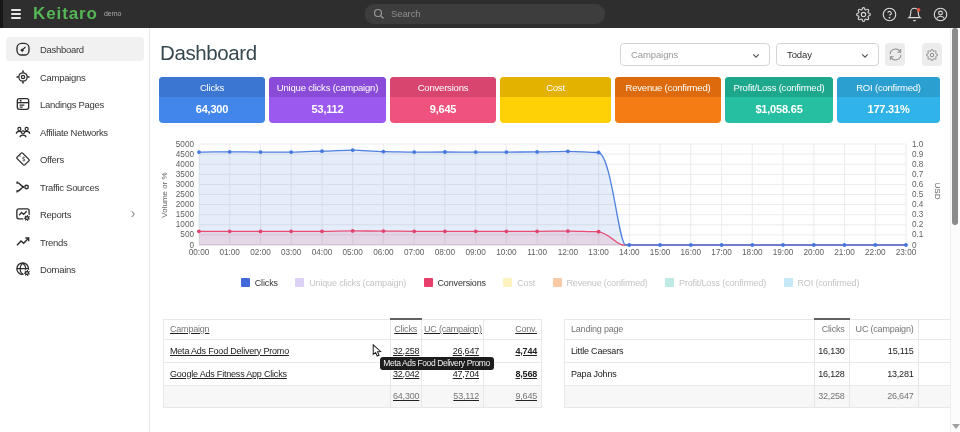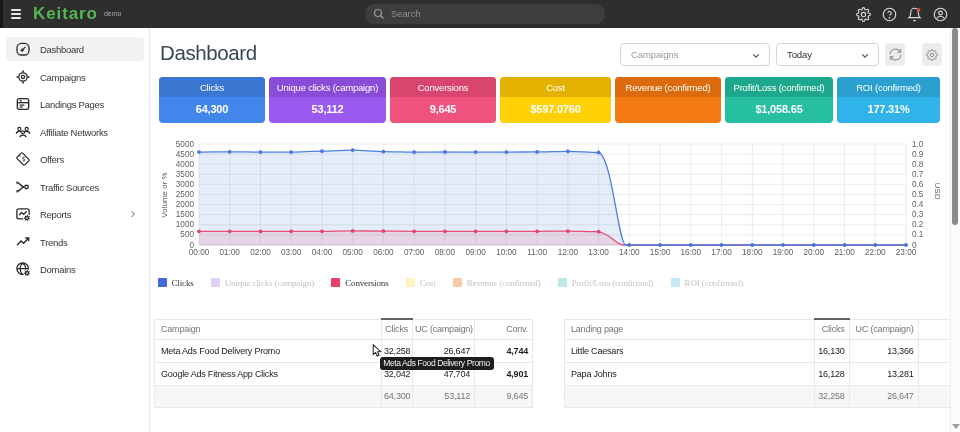--- a/index.html
+++ b/index.html
@@ -33,21 +33,21 @@
 .btn { position:absolute; height:23px; width:23px; background:#ececec; border-radius:4px; }
 
 
 .cards { position:absolute; left:9px; top:49px; width:781px; height:46px; display:flex; justify-content:space-between; }
 .card { border-radius:4px; overflow:hidden; color:#fff; text-align:center; }
 .card .h { height:20px; font-size:9.5px; letter-spacing:-0.2px; line-height:21px; white-space:nowrap; }
 .card .v { height:26px; font-size:11px; letter-spacing:-0.2px; font-weight:bold; line-height:25px; }
 
 .chartwrap { position:absolute; left:0px; top:107px; width:800px; height:160px; }
 
-.legend { position:absolute; left:0; top:250px; width:800px; height:20px; text-align:left; font-size:9px; letter-spacing:-0.15px; color:#c4c4c4;font-family:Liberation Serif, serif; }
+.legend { position:absolute; left:0; top:250px; width:800px; height:20px; text-align:center; font-size:9px; letter-spacing:-0.15px; color:#c4c4c4; }
 .legend .li { display:inline-block; margin:0 7.5px; }
 .legend .sq { display:inline-block; width:9px; height:9px; border-radius:1px; margin-right:5px; vertical-align:-1px; }
 .legend .on { color:#333; }
 
 .tbl { position:absolute; top:290px; border:1px solid #e0e0e0; border-collapse:collapse; font-size:9px; letter-spacing:-0.2px; color:#212121; table-layout:fixed; }
 .tbl td { border:1px solid #e8e8e8; height:23px; padding:0 6px; white-space:nowrap; overflow:hidden; }
 .tbl .hd td { color:#757575; background:#fff; height:20px; }
 .tbl td.num { text-align:right; padding:0 4px 0 2px; }
 .tbl .ft td { background:#f7f7f7; color:#757575; height:22px; }
 .tbl td.sorted { border-top:2px solid #616161; }
@@ -210,21 +210,20 @@
     <div class="card" style="background:#9b59f0; width:117px;">
         <div class="h" style="background:#8a4cd8">Unique clicks (campaign)</div>
         <div class="v">53,112</div>
       </div>
     <div class="card" style="background:#f0527e; width:106px;">
         <div class="h" style="background:#d84670">Conversions</div>
         <div class="v">9,645</div>
       </div>
     <div class="card" style="background:#fdd105; width:111px;">
         <div class="h" style="background:#e3b100">Cost</div>
-        <div class="v">$597.0760</div>
       </div>
     <div class="card" style="background:#f57c14; width:106px;">
         <div class="h" style="background:#dd6b0d">Revenue (confirmed)</div>
       </div>
     <div class="card" style="background:#26bfa2; width:108px;">
         <div class="h" style="background:#1da88e">Profit/Loss (confirmed)</div>
         <div class="v">$1,058.65</div>
       </div>
     <div class="card" style="background:#30b3e8; width:103px;">
         <div class="h" style="background:#2a9fd0">ROI (confirmed)</div>
@@ -372,60 +371,60 @@
   <div class="legend">
     <span class="li on"><span class="sq" style="background:#4169d9"></span>Clicks</span>
     <span class="li"><span class="sq" style="background:#ddd2f5"></span>Unique clicks (campaign)</span>
     <span class="li on"><span class="sq" style="background:#e83e6c"></span>Conversions</span>
     <span class="li"><span class="sq" style="background:#fdf3c0"></span>Cost</span>
     <span class="li"><span class="sq" style="background:#f8cba6"></span>Revenue (confirmed)</span>
     <span class="li"><span class="sq" style="background:#bdeae2"></span>Profit/Loss (confirmed)</span>
     <span class="li"><span class="sq" style="background:#c5e9f7"></span>ROI (confirmed)</span>
   </div>
 
-  <table class="tbl" style="left:4px; width:378px;">
+  <table class="tbl" style="left:13px; width:378px;text-decoration:underline;">
     <tbody>
         <tr class="hd">
           <td style="width:227px">Campaign</td>
           <td class="num sorted" style="width:31px">Clicks</td>
           <td class="num" style="width:62px">UC (campaign)</td>
           <td class="num" style="width:58px">Conv.</td>
         </tr>
     <tr>
           <td>Meta Ads Food Delivery Promo</td>
           <td class="num">32,258</td>
           <td class="num">26,647</td>
           <td class="num"><b>4,744</b></td>
         </tr>
     <tr>
           <td>Google Ads Fitness App Clicks</td>
           <td class="num">32,042</td>
           <td class="num">47,704</td>
-          <td class="num"><b>4,901</b></td>
+          <td class="num"><b>8,568</b></td>
         </tr>
     <tr class="ft">
           <td></td>
           <td class="num">64,300</td>
           <td class="num">53,112</td>
           <td class="num">9,645</td>
         </tr>
   </tbody>
     </table>
   <table class="tbl" style="left:414px; width:419px;">
     <tbody>
         <tr class="hd">
           <td style="width:225px">Landing page</td>
           <td class="num sorted" style="width:31px">Clicks</td>
           <td class="num" style="width:62px">UC (campaign)</td>
           <td class="num" style="width:58px">Conv.</td>
         </tr>
     <tr>
           <td>Little Caesars</td>
           <td class="num">16,130</td>
-          <td class="num">13,366</td>
+          <td class="num">15,115</td>
           <td class="num"><b>2,327</b></td>
         </tr>
     <tr>
           <td>Papa Johns</td>
           <td class="num">16,128</td>
           <td class="num">13,281</td>
           <td class="num"><b>2,417</b></td>
         </tr>
     <tr class="ft">
           <td></td>

